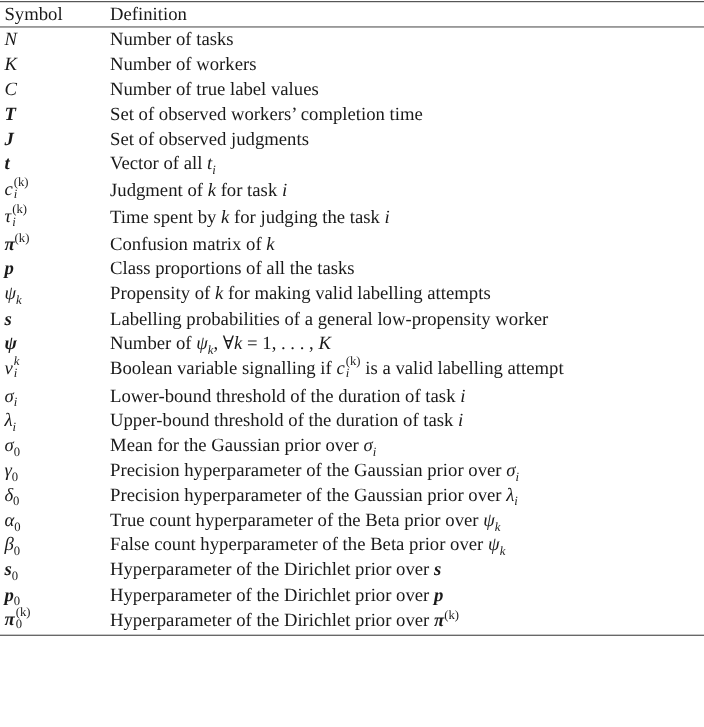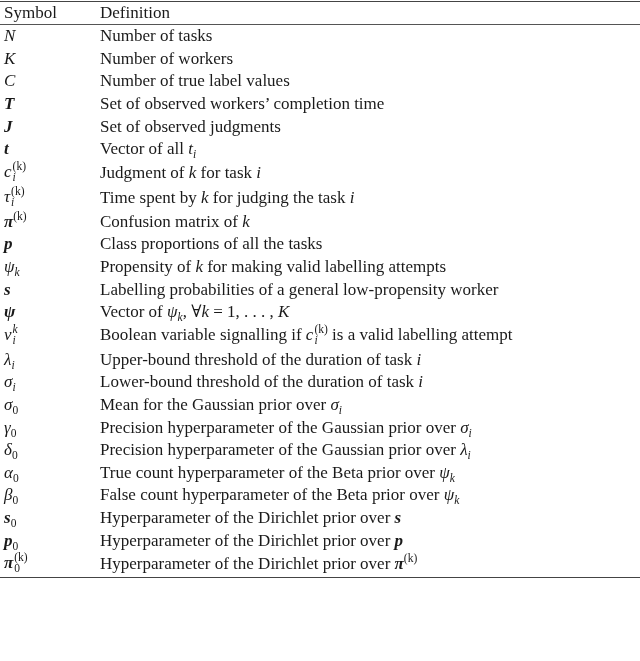--- a/index.html
+++ b/index.html
@@ -165,42 +165,42 @@
         <td class="def"><span>Propensity of </span><span class="m">k</span><span> for making valid labelling attempts</span></td>
       </tr>
 
       <tr>
         <td class="sym"><span class="b">s</span></td>
         <td class="def">Labelling probabilities of a general low-propensity worker</td>
       </tr>
 
       <tr>
         <td class="sym"><span class="b">ψ</span></td>
-        <td class="def"><span>Vector of </span><span class="m">ψ</span><sub class="m">k</sub><span>, ∀</span><span class="m">k</span><span> = 1, . . . , </span><span class="m">K</span></td>
+        <td class="def"><span>Number of </span><span class="m">ψ</span><sub class="m">k</sub><span>, ∀</span><span class="m">k</span><span> = 1, . . . , </span><span class="m">K</span></td>
       </tr>
 
       <tr class="tall">
         <td class="sym"><span>v</span><span class="stack"><span class="sp">
                 <span>k</span>
                 <span>i</span>
               </span></span></td>
         <td class="def"><span>Boolean variable signalling if </span><span class="m">c</span><span class="stack"><span class="sp">
                 <span class="up">(k)</span>
                 <span class="m">i</span>
               </span></span><span> is a valid labelling attempt</span></td>
       </tr>
 
       <tr>
+        <td class="sym"><span>σ</span><sub>i</sub></td>
+        <td class="def"><span>Lower-bound threshold of the duration of task </span><span class="m">i</span></td>
+      </tr>
+
+      <tr>
         <td class="sym"><span>λ</span><sub>i</sub></td>
         <td class="def"><span>Upper-bound threshold of the duration of task </span><span class="m">i</span></td>
-      </tr>
-
-      <tr>
-        <td class="sym"><span>σ</span><sub>i</sub></td>
-        <td class="def"><span>Lower-bound threshold of the duration of task </span><span class="m">i</span></td>
       </tr>
 
       <tr>
         <td class="sym"><span>σ</span><sub class="up">0</sub></td>
         <td class="def"><span>Mean for the Gaussian prior over </span><span class="m">σ</span><sub class="m">i</sub></td>
       </tr>
 
       <tr>
         <td class="sym"><span>γ</span><sub class="up">0</sub></td>
         <td class="def"><span>Precision hyperparameter of the Gaussian prior over </span><span class="m">σ</span><sub class="m">i</sub></td>

